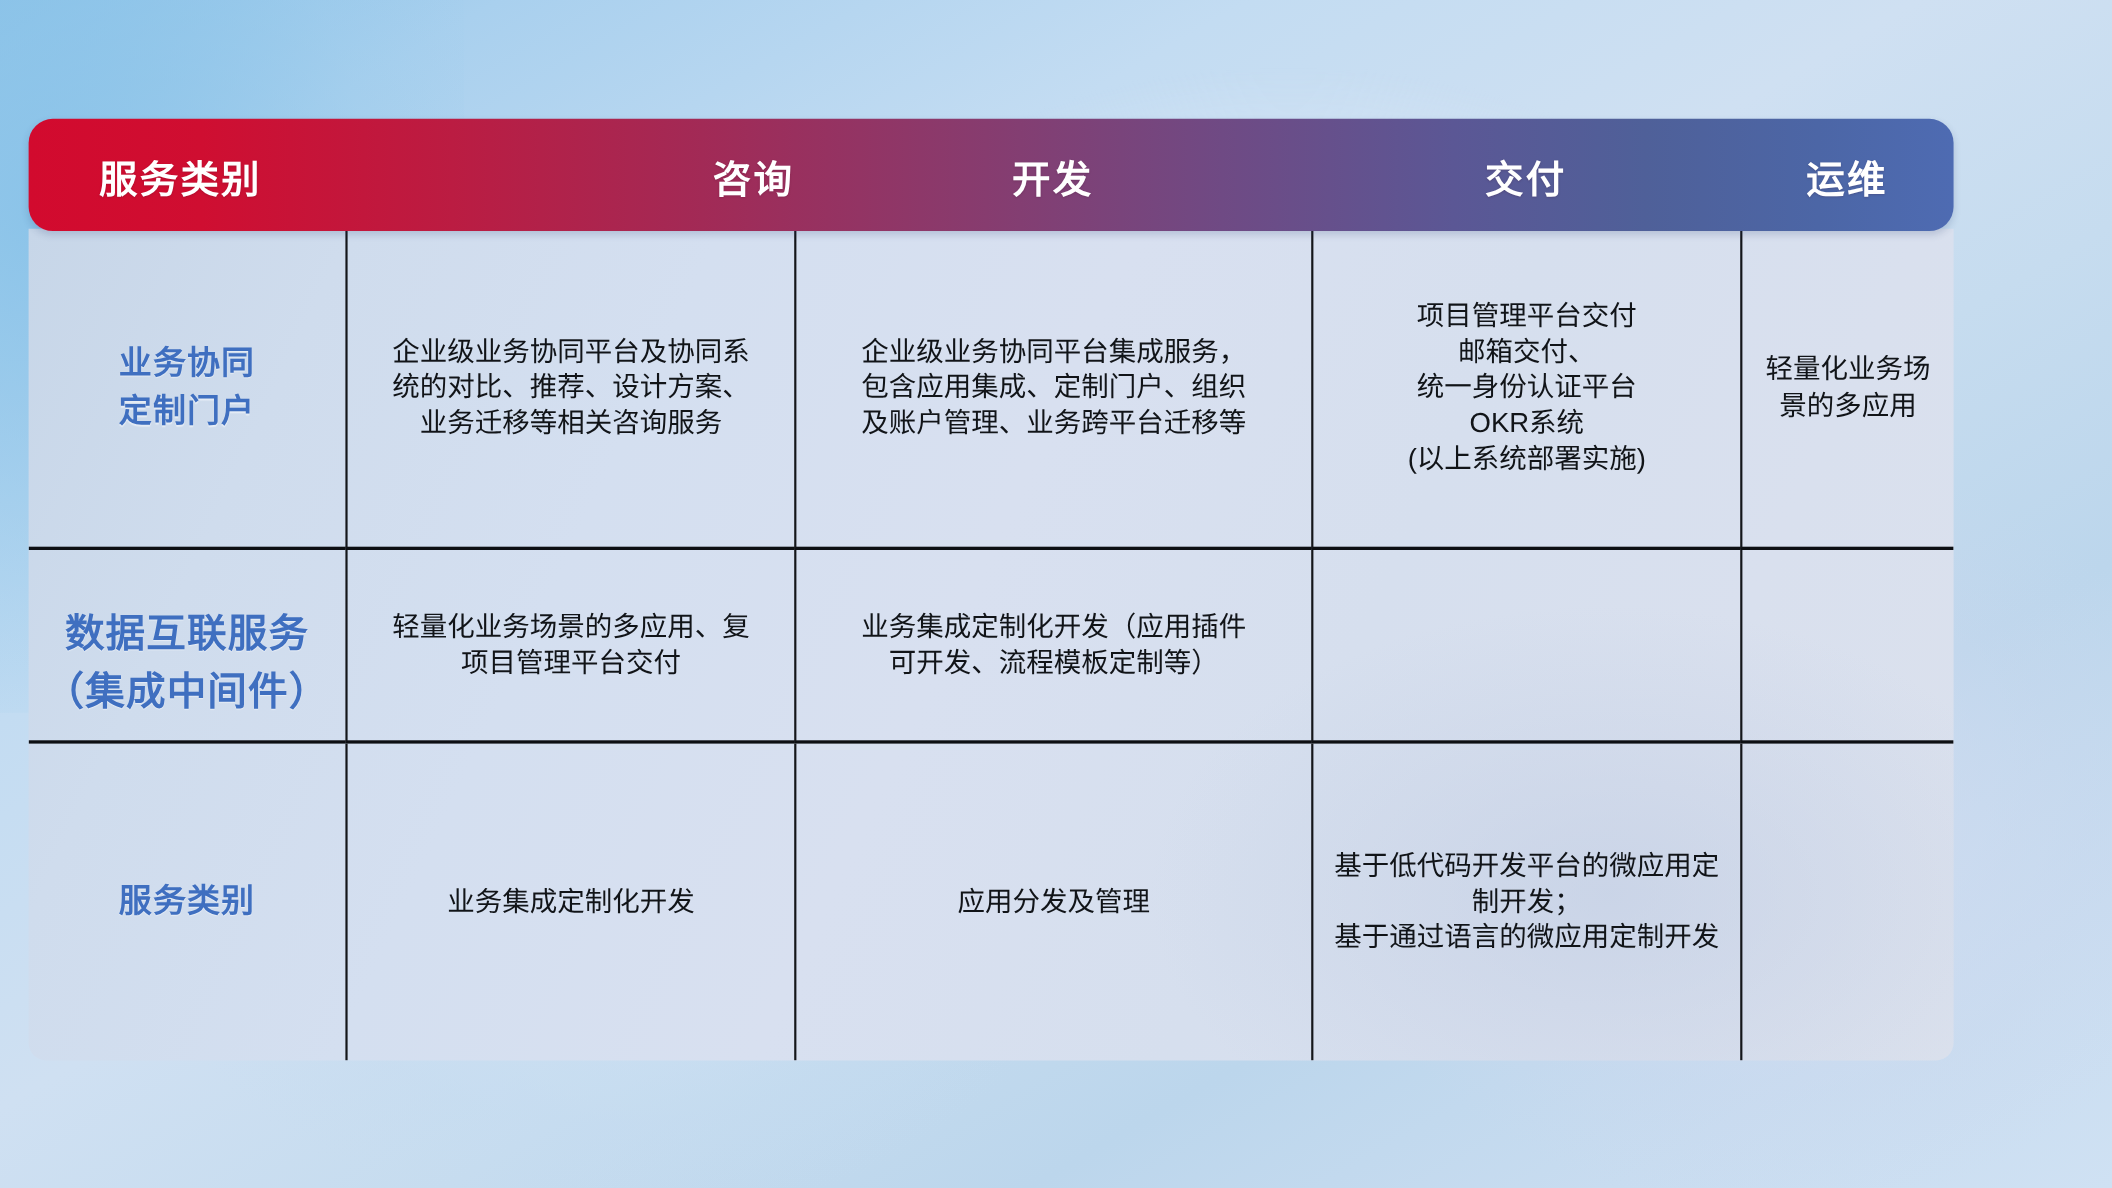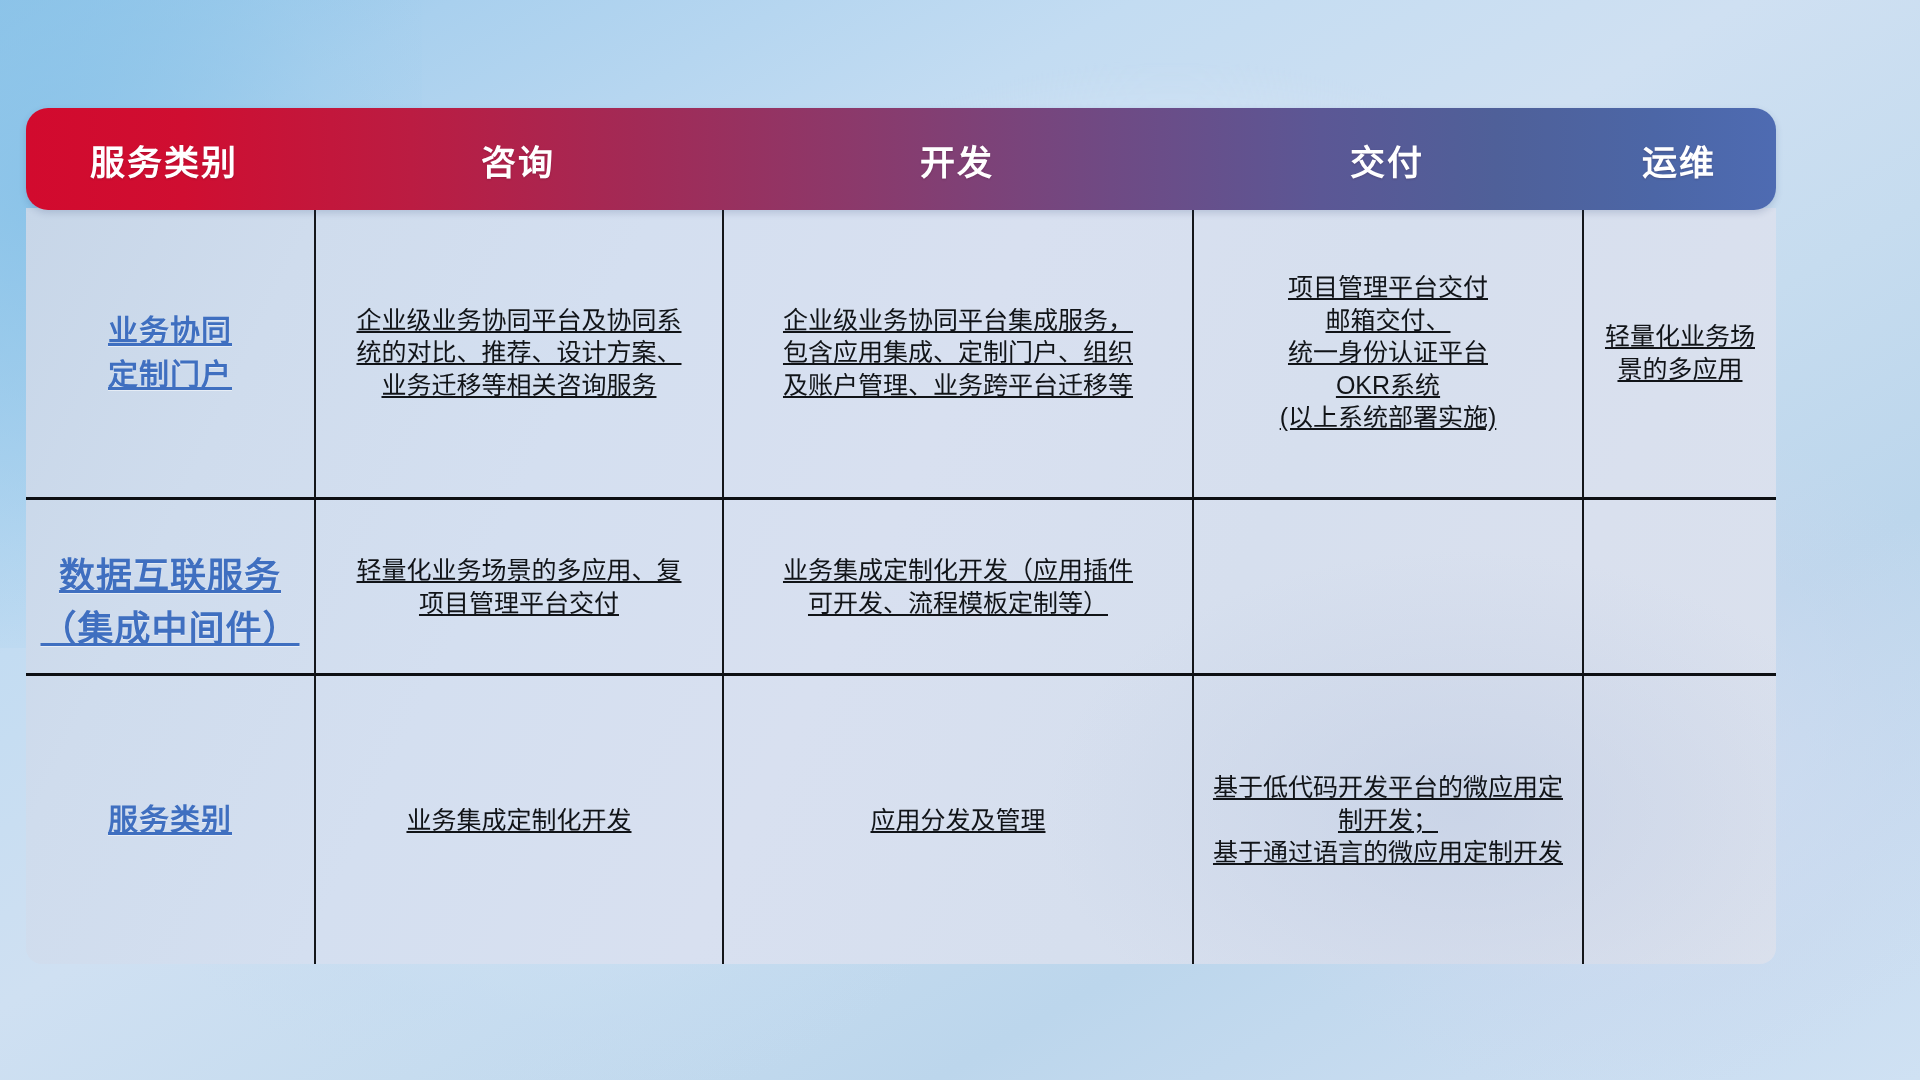--- a/index.html
+++ b/index.html
@@ -105,21 +105,21 @@
   .hcell {
     color: #ffffff;
     font-size: 35px;
     font-weight: 700;
     letter-spacing: 2px;
     text-align: center;
     text-shadow: 0 1px 2px rgba(60,20,40,.22);
     flex: 0 0 auto;
   }
   .hcell.c0 { width: 288px; text-align: left; padding-left: 64px; box-sizing: border-box; }
-  .hcell.c1 { width: 408px; }
+  .hcell.c1 { width: 408px; text-align: right; }
   .hcell.c2 { width: 470px; }
   .hcell.c3 { width: 390px; }
   .hcell.c4 { width: 194px; }
 
   .body-panel {
     position: absolute;
     left: 0;
     top: 100px;
     width: 1750px;
     height: 756px;
@@ -158,21 +158,20 @@
     display: flex;
     align-items: center;
     justify-content: center;
     text-align: center;
     padding: 6px 14px;
     box-sizing: border-box;
     font-size: 25px;
     line-height: 1.30;
     color: #111418;
     white-space: pre-line;
-    text-decoration: underline;
   }
   .cell.vline { border-left: 2.5px solid #14161a; }
   .row-sep { border-bottom: 3px solid #0d0f13; }
 
   .cat {
     color: #3f6fc0;
     font-weight: 700;
     font-size: 30px;
     line-height: 1.45;
     letter-spacing: 1px;

